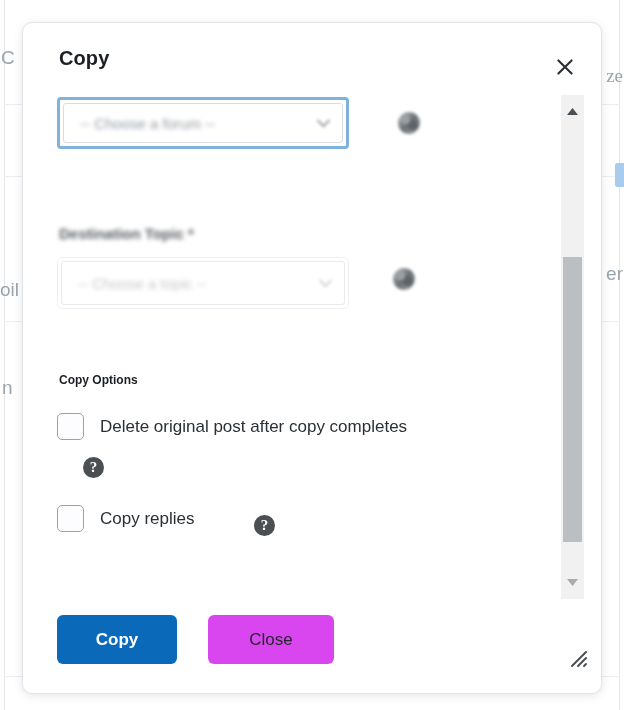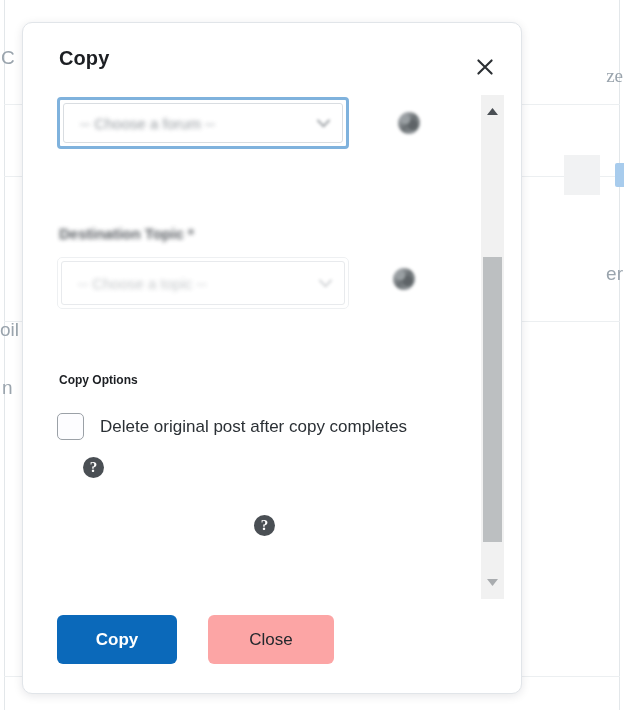--- a/index.html
+++ b/index.html
@@ -45,21 +45,21 @@
   .bg-hline.l4 { top: 676px; }
 
   .bg-text {
     position: absolute;
     font-family: "Liberation Sans", sans-serif;
     font-size: 19px;
     color: #9aa4ad;
     white-space: nowrap;
   }
   .bg-text.left-c   { left: 1px;   top: 47px; }
-  .bg-text.left-oil { left: 0px;   top: 279px; margin-top: 40px; }
+  .bg-text.left-oil { left: 0px;   top: 279px; }
   .bg-text.left-n   { left: 2px;   top: 377px; }
   .bg-text.right-ze { right: 1px;  top: 65px; font-family: Liberation Serif, serif; }
   .bg-text.right-er { right: 1px;  top: 263px; }
 
   .bg-grey-strip {
     position: absolute;
     right: 24px;
     top: 155px;
     width: 36px;
     height: 40px;
@@ -73,21 +73,21 @@
     height: 24px;
     background: #a8cced;
     border-radius: 2px 0 0 2px;
   }
 
   
   .modal {
     position: absolute;
     left: 22px;
     top: 22px;
-    width: 500px;
+    width: 580px;
     height: 672px;
     background: #ffffff;
     border: 1px solid #e1e5e9;
     border-radius: 10px;
     box-shadow: 0 2px 10px rgba(17,24,39,.10);
     box-sizing: border-box;
     overflow: hidden;
   }
 
   .modal-title {
@@ -326,21 +326,21 @@
     left: 34px;
     top: 12px;
     width: 120px;
     background: #0b69ba;
     color: #ffffff;
   }
   .btn-close {
     left: 185px;
     top: 12px;
     width: 126px;
-    background: #fca5a5;
+    background: #d946ef;
     color: #23282d;
     font-weight: normal;
   }
   .resize-handle {
     position: absolute;
     right: 12px;
     bottom: 22px;
     width: 22px;
     height: 22px;
     cursor: nwse-resize;
@@ -405,20 +405,24 @@
     <div class="side-icon topic-icon"></div>
 
     <div class="options-title">Copy Options</div>
 
     <div class="checkbox-row row1">
       <div class="checkbox"></div>
       <div class="checkbox-label">Delete original post after copy completes</div>
     </div>
     <div class="help-icon h1">?</div>
 
+    <div class="checkbox-row row2">
+      <div class="checkbox"></div>
+      <div class="checkbox-label">Copy replies</div>
+    </div>
     <div class="help-icon h2">?</div>
   </div>
 
   <div class="scrollbar">
     <div class="sb-arrow up">
       <svg width="13" height="9" viewBox="0 0 13 9" aria-hidden="true">
         <path d="M6.5 1 L12 8 L1 8 Z"></path>
       </svg>
     </div>
     <div class="sb-thumb"></div>

